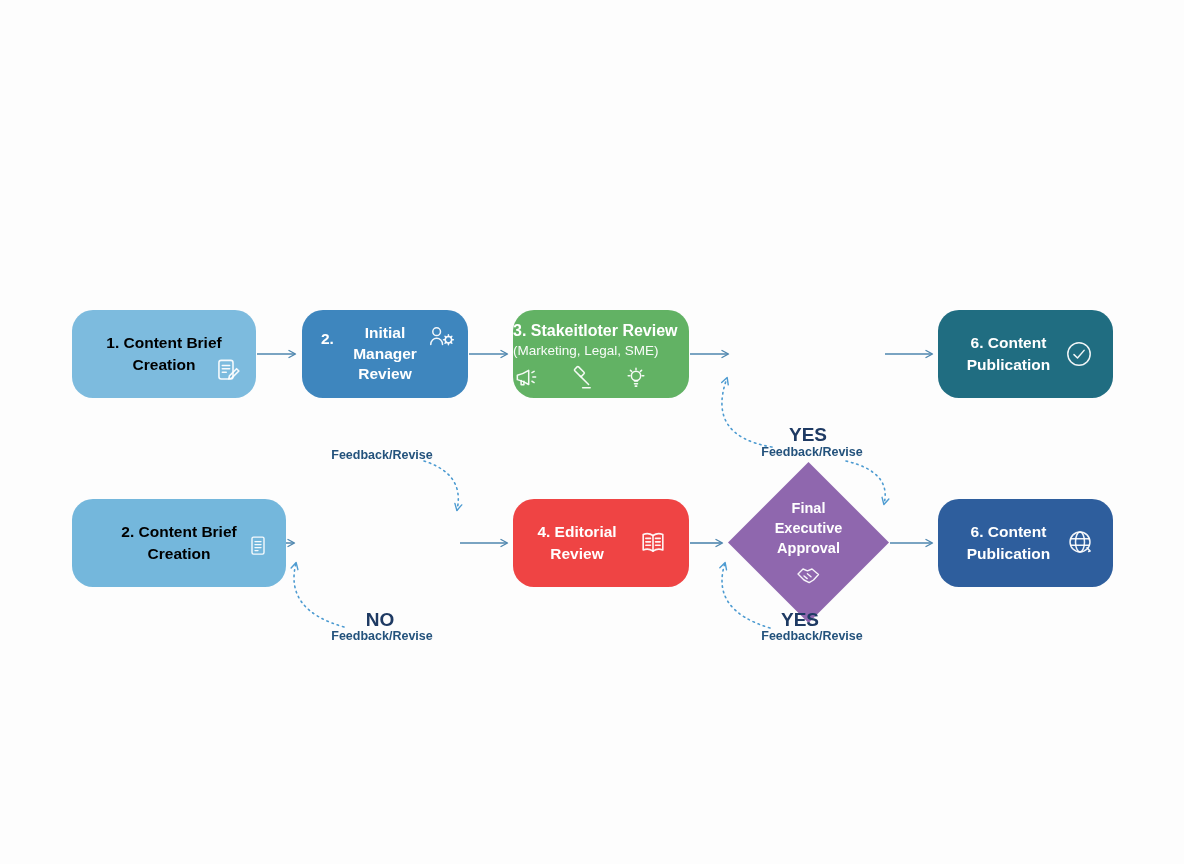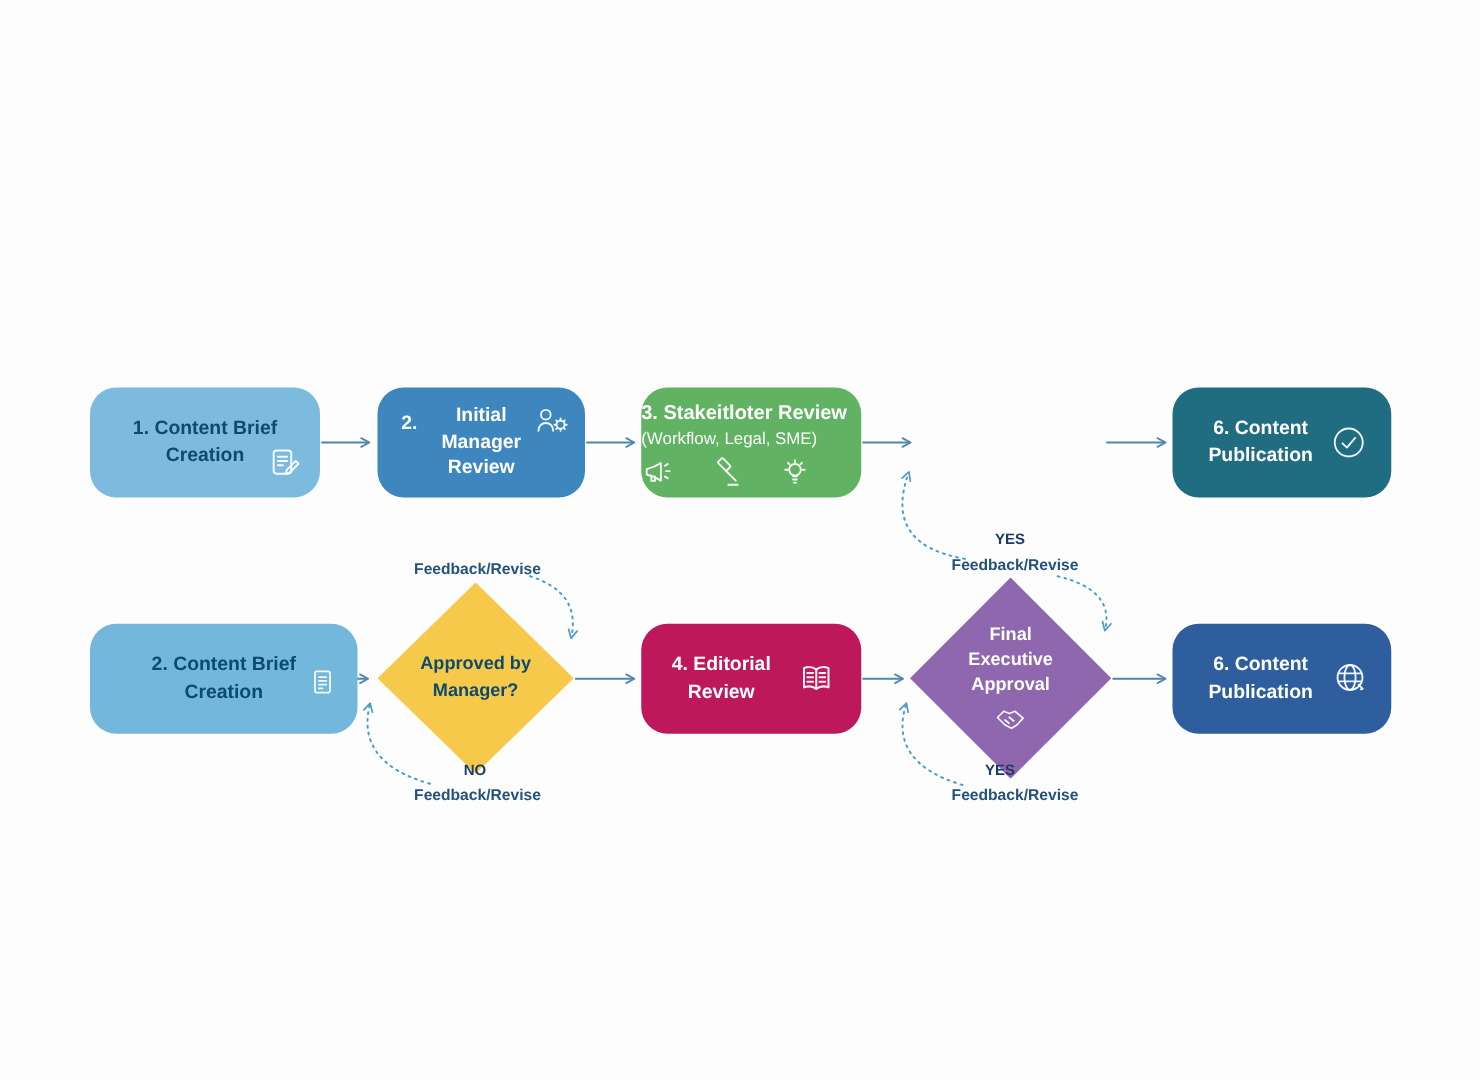--- a/index.html
+++ b/index.html
@@ -15,21 +15,21 @@
     letter-spacing:-0.5px;
   }
   .arrow-layer{position:absolute;left:0;top:0;pointer-events:none;}
   .box{
     position:absolute;border-radius:21px;
     display:flex;align-items:center;justify-content:center;
     font-weight:700;font-size:15.5px;
   }
   .lines{text-align:center;line-height:1.4;}
   .lines span{display:block;}
-  .dark-text{color:#0c4a6e;}
+  .dark-text{color:#000000;}
   .light-text{color:#FFFFFF;}
   .corner-num{position:absolute;left:19px;top:20px;color:#fff;font-weight:700;font-size:15.5px;}
   .icon-br{position:absolute;right:14px;bottom:14px;}
   .icon-tr{position:absolute;right:11px;top:13px;}
   .icon-rc{position:absolute;right:18px;top:50%;transform:translateY(-50%);}
   .icon-rc2{position:absolute;right:15px;top:50%;transform:translateY(-38%);}
   .stack{display:flex;flex-direction:column;align-items:flex-start;justify-content:center;height:100%;width:100%;}
   .sub{font-weight:400;font-size:13.5px;color:rgba(255,255,255,.96);margin-top:2px;}
   .icon-row{display:flex;gap:29px;margin-top:7px;}
   .diamond{position:absolute;}
@@ -37,21 +37,21 @@
   .diamond-content{
     position:relative;height:100%;width:100%;
     display:flex;flex-direction:column;align-items:center;justify-content:center;
     font-weight:700;font-size:14.5px;text-align:center;line-height:1.45;
   }
   .diamond-content span{display:block;}
   .flow-label{
     position:absolute;text-align:center;
     font-size:12.5px;font-weight:600;color:#23527C;
   }
-  .yesno{font-size:12px;font-weight:700;color:#1E3A63;}
+  .yesno{font-size:19px;font-weight:700;color:#1E3A63;}
   .ic{stroke:#FFFFFF;stroke-opacity:.93;fill:none;stroke-width:1.4;stroke-linecap:round;stroke-linejoin:round;}
 </style>
 </head>
 <body>
 
 <div class="canvas">
 
 
   <svg class="arrow-layer" width="1184" height="864" viewBox="0 0 1184 864">
     <defs>
@@ -106,21 +106,21 @@
       <circle cx="20" cy="15.5" r="3"></circle>
       <path d="M20 10.9v1.5M20 18.6v1.5M15.4 15.5h1.5M23.1 15.5h1.5M16.8 12.3l1 1M22.2 17.7l1 1M23.2 12.3l-1 1M17.8 17.7l-1 1"></path>
     </svg>
   </div>
 
   <div class="box" style="left: 513px; top: 310px; width: 176px; height: 88px; background: rgb(98, 178, 100);">
     <div class="stack" style="padding-top:4px;">
       <div class="lines light-text" style="font-size:16px;line-height:1.2;">
         <span>3. Stakeitloter Review</span>
       </div>
-      <div class="sub">(Workflow, Legal, SME)</div>
+      <div class="sub">(Marketing, Legal, SME)</div>
       <div class="icon-row">
         <svg class="ic" width="26" height="26" viewBox="0 0 24 24">
           <path d="M4 9.5 C8 8.5 11.5 7 14.5 5 v13 C11.5 16 8 14.5 4 13.5 z"></path>
           <path d="M7.5 14.2 v4 h2.6 v-3.2"></path>
           <path d="M17.5 7 l2-1.2 M18.3 11 h2.6 M17.5 15 l2 1.2"></path>
         </svg>
         <svg class="ic" width="26" height="26" viewBox="0 0 24 24">
           <rect x="6" y="3.5" width="9" height="5" rx="1" transform="rotate(45 10.5 6)"></rect>
           <path d="M11.5 10.5 L19 18"></path>
           <path d="M13.5 21 h7"></path>
@@ -150,31 +150,22 @@
     <div class="lines dark-text">
       <span>2. Content Brief</span>
       <span>Creation</span>
     </div>
     <svg class="icon-rc2 ic" width="26" height="26" viewBox="0 0 26 26">
       <rect x="7" y="4" width="12" height="17" rx="1.5"></rect>
       <path d="M10 8.5h6M10 11.5h6M10 14.5h6M10 17.5h3"></path>
     </svg>
   </div>
 
-  <div class="diamond" style="left:302px;top:466px;width:157px;height:153px;">
-    <div class="diamond-bg" style="background: rgb(246, 201, 75);"></div>
-    <div class="diamond-content dark-text">
-      <div>
-        <span>Approved by</span>
-        <span>Manager?</span>
-      </div>
-    </div>
-  </div>
-
-  <div class="box" style="left: 513px; top: 499px; width: 176px; height: 88px; padding-right: 48px; box-sizing: border-box; background: #be185d;">
+
+  <div class="box" style="left: 513px; top: 499px; width: 176px; height: 88px; padding-right: 48px; box-sizing: border-box; background: #ef4444;">
     <div class="lines light-text">
       <span>4. Editorial</span>
       <span>Review</span>
     </div>
     <svg class="icon-rc ic" width="36" height="30" viewBox="0 0 30 26">
       <path d="M15 6.5 C12.5 4.8 9 4.6 6.5 5.6 V19 c2.5-1 6-.8 8.5 1 2.5-1.8 6-2 8.5-1 V5.6 C21 4.6 17.5 4.8 15 6.5 z"></path>
       <path d="M15 6.5 V20"></path>
       <path d="M8.8 9h4M8.8 12h4M8.8 15h4M17.2 9h4M17.2 12h4M17.2 15h4"></path>
     </svg>
   </div>

